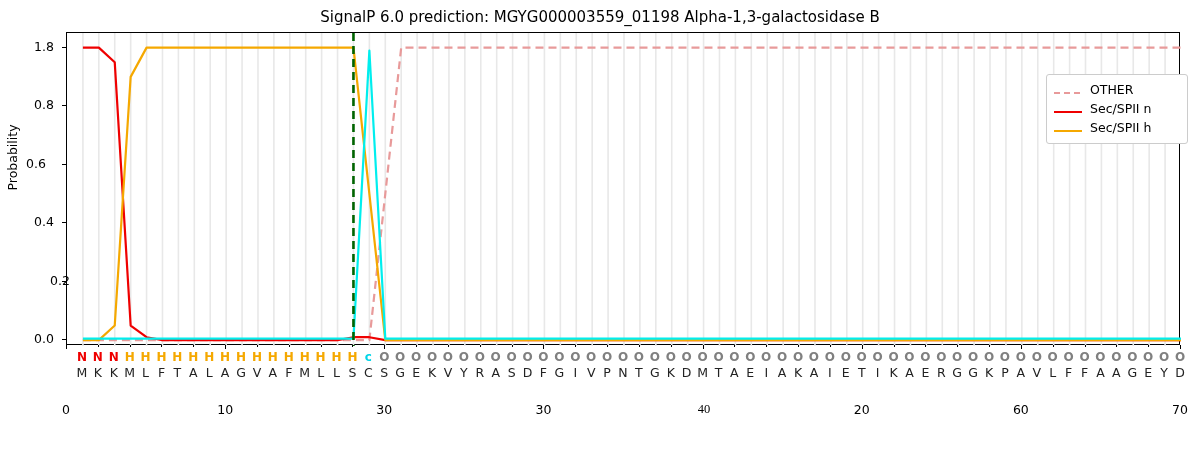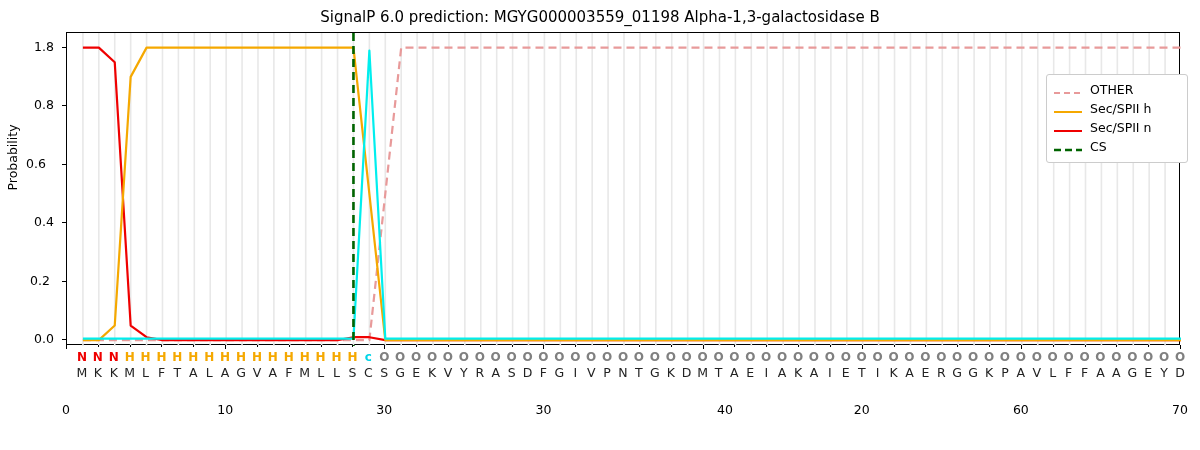--- a/index.html
+++ b/index.html
@@ -273,64 +273,56 @@
       <span class="leg-swatch">
         <svg width="30" height="12" viewBox="0 0 30 12">
             <line x1="1" y1="6" x2="29" y2="6" stroke="#e89a9a" stroke-width="2" stroke-dasharray="6,4"></line>
           </svg>
       </span>
       <span class="leg-txt">OTHER</span>
     </div>
     <div class="leg-row">
       <span class="leg-swatch">
         <svg width="30" height="12" viewBox="0 0 30 12">
+            <line x1="1" y1="6" x2="29" y2="6" stroke="#ef0000" stroke-width="2"></line>
+          </svg>
+      </span>
+      <span class="leg-txt">Sec/SPII n</span>
+    </div>
+    <div class="leg-row">
+      <span class="leg-swatch">
+        <svg width="30" height="12" viewBox="0 0 30 12">
             <line x1="1" y1="6" x2="29" y2="6" stroke="#f5a800" stroke-width="2"></line>
           </svg>
       </span>
       <span class="leg-txt">Sec/SPII h</span>
     </div>
-    <div class="leg-row">
-      <span class="leg-swatch">
-        <svg width="30" height="12" viewBox="0 0 30 12">
-            <line x1="1" y1="6" x2="29" y2="6" stroke="#ef0000" stroke-width="2"></line>
-          </svg>
-      </span>
-      <span class="leg-txt">Sec/SPII n</span>
-    </div>
-    <div class="leg-row">
-      <span class="leg-swatch">
-        <svg width="30" height="12" viewBox="0 0 30 12">
-            <line x1="1" y1="6" x2="29" y2="6" stroke="#006400" stroke-width="2.5" stroke-dasharray="7,4"></line>
-          </svg>
-      </span>
-      <span class="leg-txt">CS</span>
-    </div>
   </div>
 
 <div class="ytick-lbl" style="left: 8px; top: 331.15px;">0.0</div>
     <div class="ytick-mark" style="top: 339.15px;"></div>
-    <div class="ytick-lbl" style="left: 4px; top: 272.645px;">0.2</div>
+    <div class="ytick-lbl" style="left: 24px; top: 272.645px;">0.2</div>
     <div class="ytick-mark" style="top: 280.645px;"></div>
     <div class="ytick-lbl" style="left: 8px; top: 214.14px;">0.4</div>
     <div class="ytick-mark" style="top: 222.14px;"></div>
     <div class="ytick-lbl" style="left: 0; top: 155.636px;">0.6</div>
     <div class="ytick-mark" style="top: 163.636px;"></div>
     <div class="ytick-lbl" style="left: 8px; top: 97.1308px;">0.8</div>
     <div class="ytick-mark" style="top: 105.131px;"></div>
     <div class="ytick-lbl" style="left: 8px; top: 38.6262px;">1.8</div>
     <div class="ytick-mark" style="top: 46.6262px;"></div>
     <div class="xtick-lbl" style="left: 46px;">0</div>
     <div class="xtick-mark" style="left: 66px;"></div>
     <div class="xtick-lbl" style="left: 205.143px;">10</div>
     <div class="xtick-mark" style="left: 225.143px;"></div>
     <div class="xtick-lbl" style="left: 364.286px;">30</div>
     <div class="xtick-mark" style="left: 384.286px;"></div>
     <div class="xtick-lbl" style="left: 523.429px;">30</div>
     <div class="xtick-mark" style="left: 543.429px;"></div>
-    <div class="xtick-lbl" style="left: 705px;">40</div>
+    <div class="xtick-lbl" style="left: 684px; font-family: Liberation Serif, serif;">40</div>
     <div class="xtick-mark" style="left: 702.571px;"></div>
     <div class="xtick-lbl" style="left: 841.714px;">20</div>
     <div class="xtick-mark" style="left: 861.714px;"></div>
     <div class="xtick-lbl" style="left: 1000.86px;">60</div>
     <div class="xtick-mark" style="left: 1020.86px;"></div>
     <div class="xtick-lbl" style="left: 1160px;">70</div>
     <div class="xtick-mark" style="left: 1180px;"></div>
     <div class="xtick-minor" style="left: 97.8286px;"></div>
     <div class="xtick-minor" style="left: 129.657px;"></div>
     <div class="xtick-minor" style="left: 161.486px;"></div>

